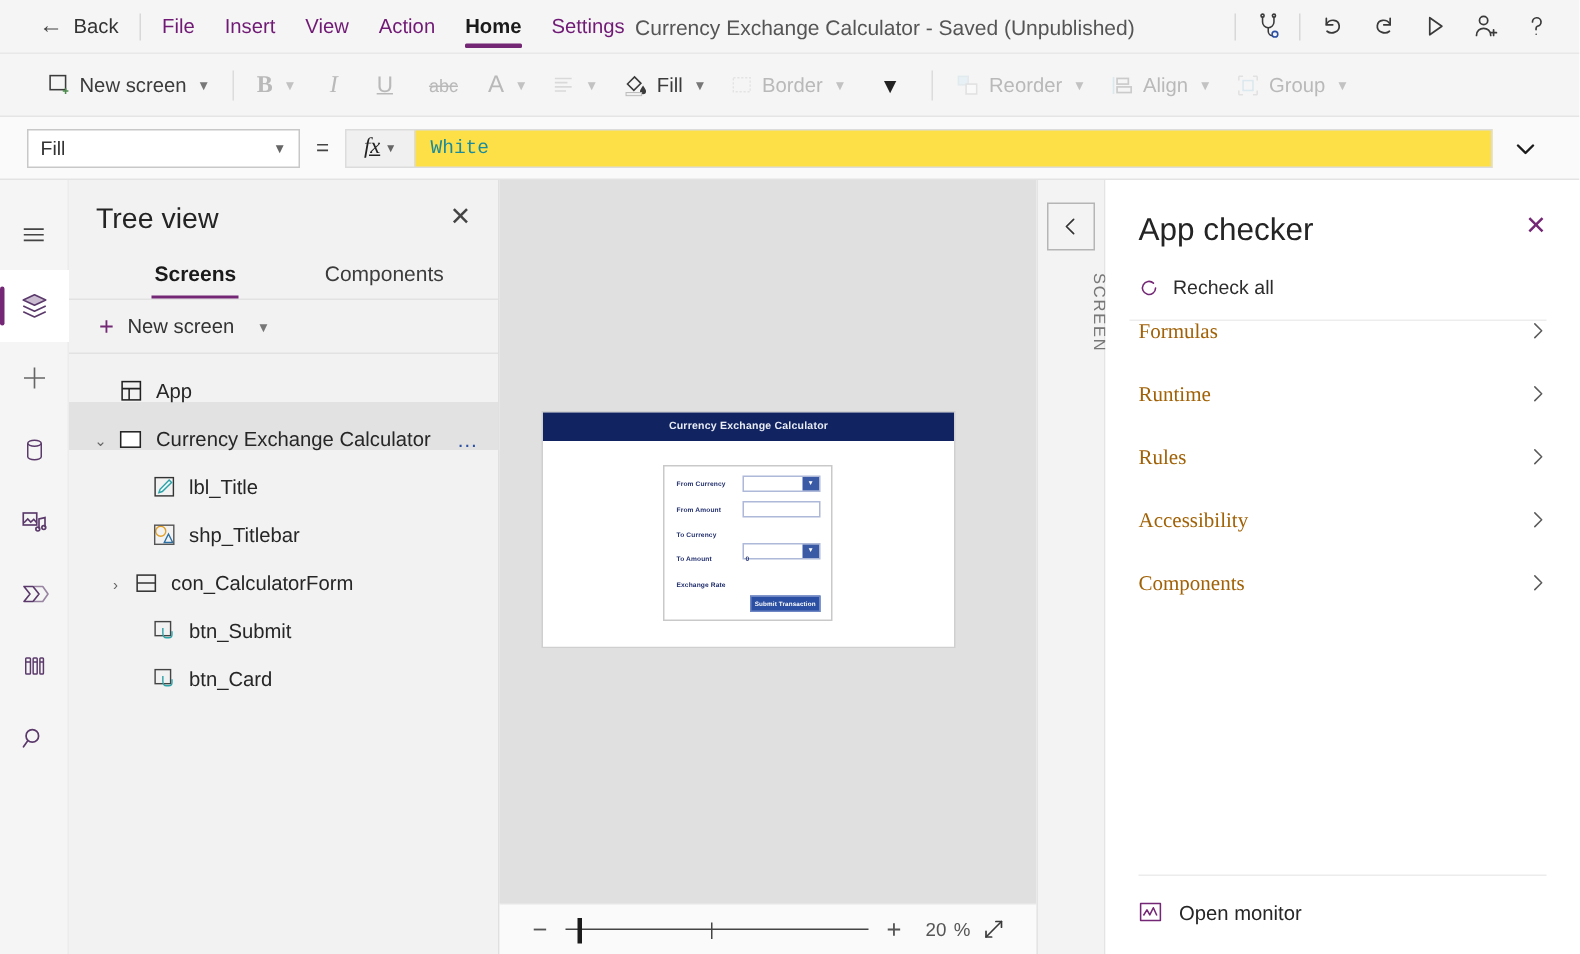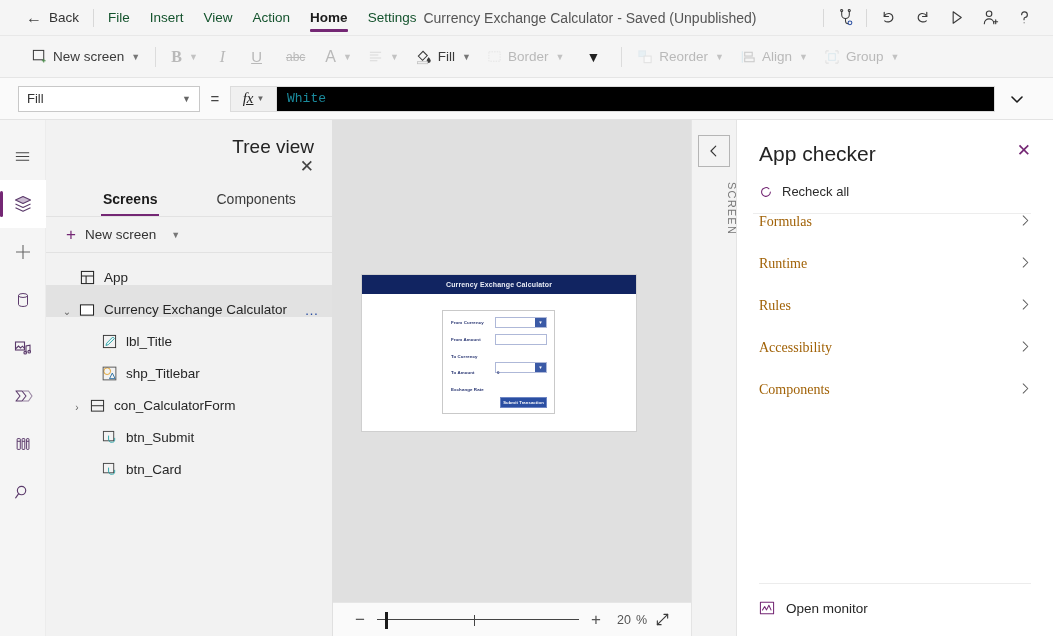--- a/index.html
+++ b/index.html
@@ -20,21 +20,21 @@
   }
   .back-btn {
     display:flex; align-items:center; gap:7px;
     padding:0 10px 0 26px; height:36px; color:#333; font-size:13.5px;
     cursor:pointer;
   }
   .back-arrow { font-size:16px; line-height:1; color:#444; }
   .menu-sep { width:1px; height:18px; background:#d8d8d8; margin:0 4px; }
   .menu-item {
     position:relative; height:36px; display:flex; align-items:center;
-    padding:0 10px; font-size:13.5px; color:#14532d; cursor:pointer; white-space:nowrap;
+    padding:0 10px; font-size:13.5px; color:#701a75; cursor:pointer; white-space:nowrap;
   }
   .menu-item.active { color:#1b1b1b; font-weight:700; }
   .menu-item.active::after {
     content:""; position:absolute; left:10px; right:10px; bottom:4px;
     height:2.5px; background:#742774; border-radius:1px;
   }
   .app-title {
     font-size:14px; color:#555; white-space:nowrap; margin-left:-3px;
   }
   .menubar-right {
@@ -76,21 +76,21 @@
   .prop-select .pv { flex:1; }
   .prop-select .pc { font-size:9px; color:#666; }
   .eq-sign { width:30px; text-align:center; font-size:15px; color:#444; }
   .fx-box {
     width:46px; height:26px; background:#f0f0f0; border:1px solid #dcdcdc; border-right:none;
     display:flex; align-items:center; justify-content:center; gap:3px; cursor:pointer;
   }
   .fx-glyph { font-family:"Liberation Serif", serif; font-style:italic; font-size:15px; color:#222;text-decoration:underline; }
   .fx-caret { font-size:8px; color:#666; }
   .formula-input {
-    flex:1; height:26px; background:#000000; border:1px solid #dcdcdc;
+    flex:1; height:26px; background:#fde047; border:1px solid #dcdcdc;
     display:flex; align-items:center; padding:0 10px;
     font-family:"Liberation Mono", monospace; font-size:13px; color:#1a8a9c;
   }
   .fb-caret { width:44px; display:flex; align-items:center; justify-content:center; cursor:pointer; }
 
   
   .rail {
     position:absolute; left:0; top:120px; width:46px; height:516px;
     background:#f5f5f5; border-right:1px solid #ececec;
     display:flex; flex-direction:column; align-items:center; padding-top:12px;
@@ -105,21 +105,21 @@
     background:#742774; border-radius:2px;
   }
   .rail-btn.plain { color:#555; }
 
   
   .treeview {
     position:absolute; left:46px; top:120px; width:287px; height:516px;
     background:#f2f2f2; border-right:1px solid #e0e0e0;
   }
   .tv-head {
-    display:flex; align-items:flex-end; padding:16px 18px 6px 18px;flex-direction:column;
+    display:flex; align-items:flex-start; padding:16px 18px 6px 18px;
   }
   .tv-title { font-size:19px; color:#242424; font-weight:400; }
   .tv-close { margin-left:auto; font-size:17px; color:#444; cursor:pointer; line-height:1; }
   .tv-tabs {
     display:flex; gap:18px; padding:6px 18px 0 18px; border-bottom:1px solid #e2e2e2;
   }
   .tv-tab {
     position:relative; font-size:14px; color:#3c3c3c; padding:4px 2px 9px 2px; cursor:pointer;margin-left:37px;
   }
   .tv-tab.active { font-weight:700; color:#1b1b1b; }

